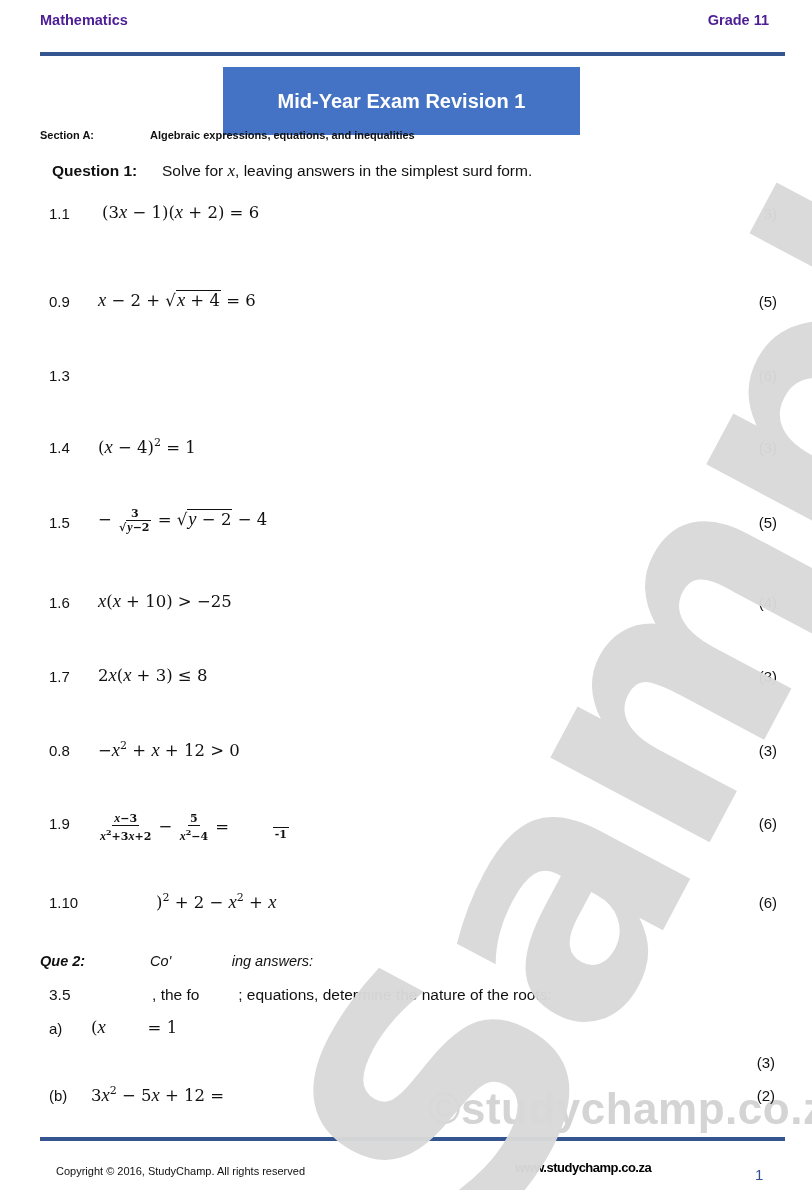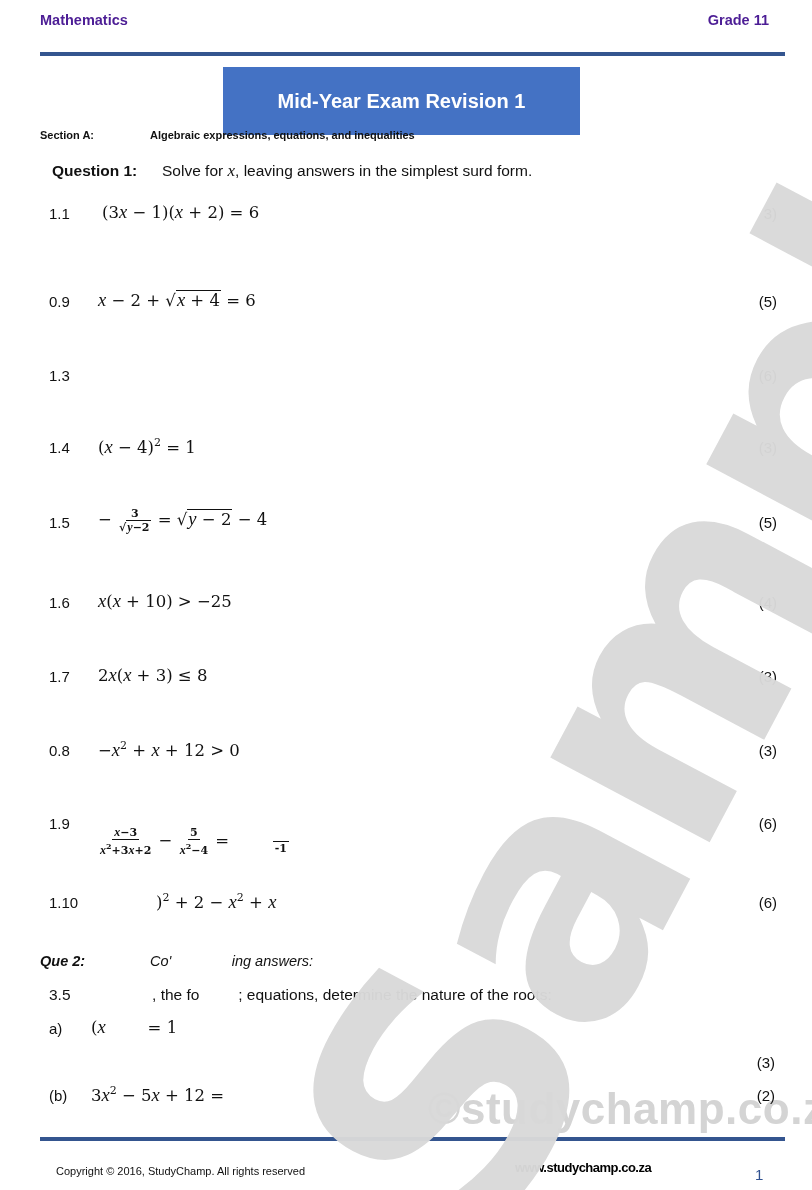--- a/index.html
+++ b/index.html
@@ -116,21 +116,21 @@
   </div>
 
   <div class="row" style="top:737px">
     <span class="num">0.8</span>
     <span class="expr">−<i>x</i><sup>2</sup> + <i>x</i> + 12 &gt; 0</span>
     <span class="marks">(3)</span>
   </div>
 
   <div class="row" style="top:810px">
     <span class="num">1.9</span>
-    <span class="expr" style="top:16px"><span class="frac">
+    <span class="expr" style="top:2px"><span class="frac">
           <span class="n"><i style="font-size:12px">x</i>−3</span>
           <span><i style="font-size:12px">x</i><sup style="font-size:8px">2</sup>+3<i style="font-size:12px">x</i>+2</span>
         </span> − <span class="frac">
           <span class="n">5</span>
           <span><i style="font-size:12px">x</i><sup style="font-size:8px">2</sup>−4</span>
         </span> =&nbsp;&nbsp;&nbsp;&nbsp;&nbsp;&nbsp;&nbsp;&nbsp;<span class="frac">
           <span class="n">&nbsp;&nbsp;&nbsp;</span>
           <span>-1</span>
         </span></span>
     <span class="marks">(6)</span>

